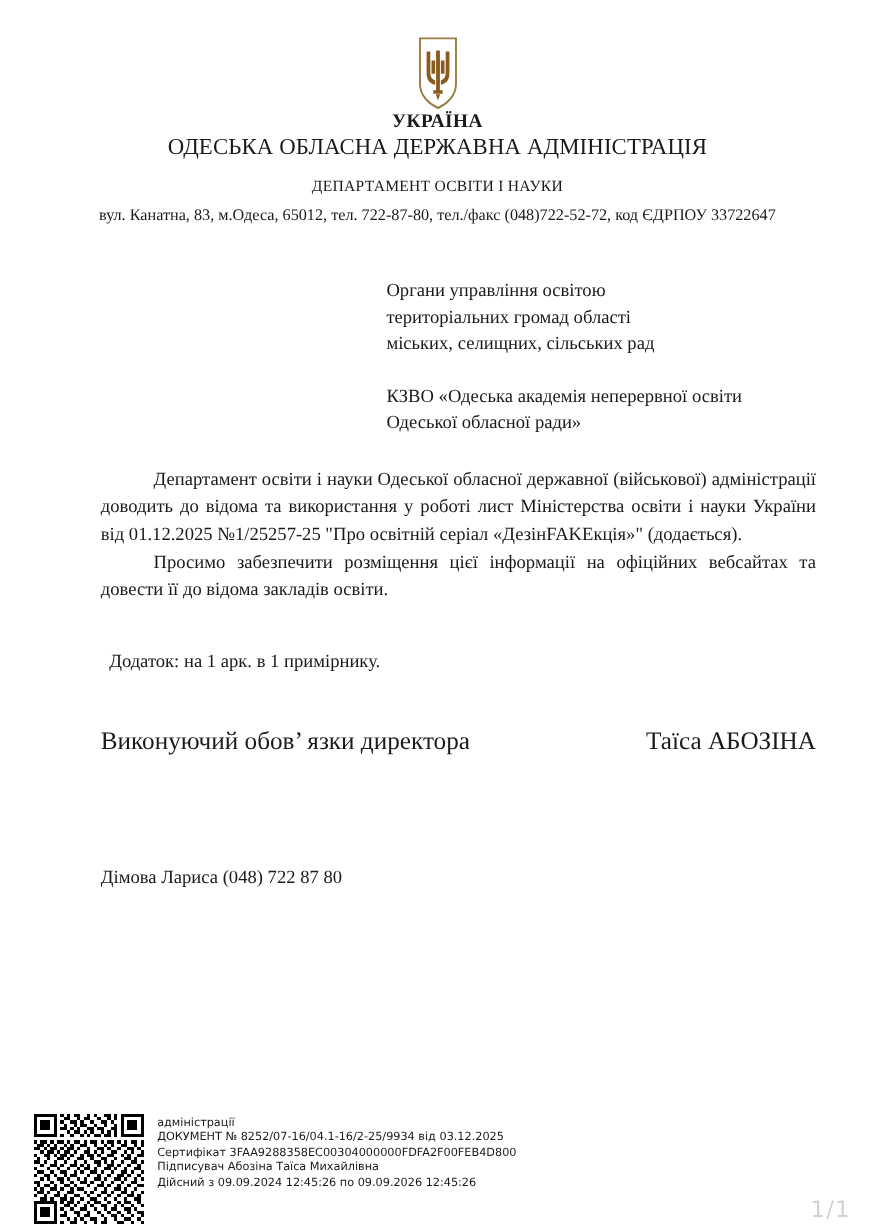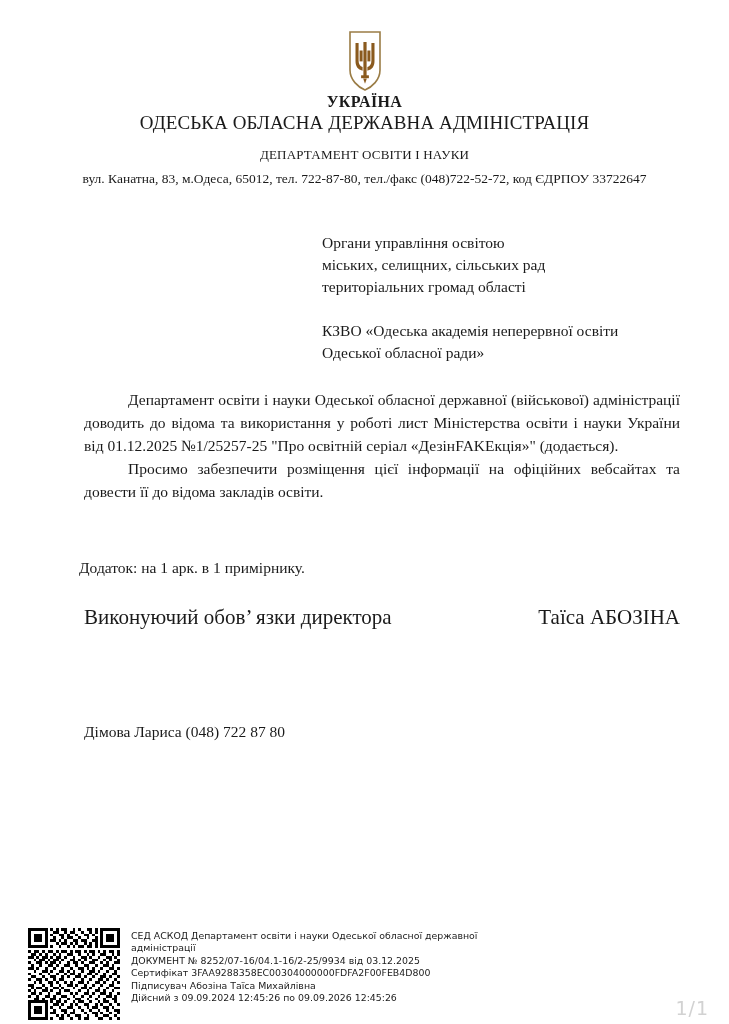--- a/index.html
+++ b/index.html
@@ -101,25 +101,24 @@
     text-align: justify;
     text-justify: inter-word;
   }
   .body-text p {
     margin: 0;
     text-indent: 44px;
   }
 
   .attachment {
     position: absolute;
-    left: 79px;
+    left: 91px;
     top: 540px;
     font-size: 15.5px;
     line-height: 23px;
-    margin-top: 16px;
   }
 
   
   .sign-row {
     position: absolute;
     left: 84px;
     top: 606px;
     width: 596px;
     display: flex;
     justify-content: space-between;
@@ -195,22 +194,22 @@
   <div class="header">
     <div class="country">УКРАЇНА</div>
     <div class="org-line">ОДЕСЬКА ОБЛАСНА ДЕРЖАВНА АДМІНІСТРАЦІЯ</div>
     <div class="dept">ДЕПАРТАМЕНТ ОСВІТИ І НАУКИ</div>
     <div class="addr">вул. Канатна, 83, м.Одеса, 65012, тел. 722-87-80, тел./факс (048)722-52-72, код ЄДРПОУ 33722647</div>
   </div>
 
   <div class="addressee">
     <div class="grp">
       <div>Органи управління освітою</div>
+      <div>територіальних громад області</div>
       <div>міських, селищних, сільських рад</div>
-      <div>територіальних громад області</div>
     </div>
     <div class="grp">
       <div>КЗВО «Одеська академія неперервної освіти</div>
       <div>Одеської обласної ради»</div>
     </div>
   </div>
 
   <div class="body-text">
     <p>Департамент освіти і науки Одеської обласної державної (військової) адміністрації доводить до відома та використання у роботі лист Міністерства освіти і науки України від 01.12.2025 №1/25257-25 "Про освітній серіал «ДезінFAKEкція»" (додається).</p>
     <p>Просимо забезпечити розміщення цієї інформації на офіційних вебсайтах та довести її до відома закладів освіти.</p>
@@ -542,24 +541,20 @@
           <rect x="15" y="32" width="1" height="1"></rect>
           <rect x="18" y="32" width="1" height="1"></rect>
           <rect x="20" y="32" width="2" height="1"></rect>
           <rect x="25" y="32" width="2" height="1"></rect>
           <rect x="29" y="32" width="1" height="1"></rect>
           <rect x="32" y="32" width="1" height="1"></rect>
       </g>
     </svg>
 
     <div class="stamp-text">
-      <div>
-        <span>СЕД АСКОД</span>
-        <span>Департамент освіти і науки Одеської обласної державної</span>
-      </div>
       <div>адміністрації</div>
       <div>
         <span>ДОКУМЕНТ №</span>
         <span>8252/07-16/04.1-16/2-25/9934</span>
         <span>від</span>
         <span>03.12.2025</span>
       </div>
       <div>
         <span>Сертифікат</span>
         <span class="u">3FAA9288358EC00304000000FDFA2F00FEB4D800</span>

